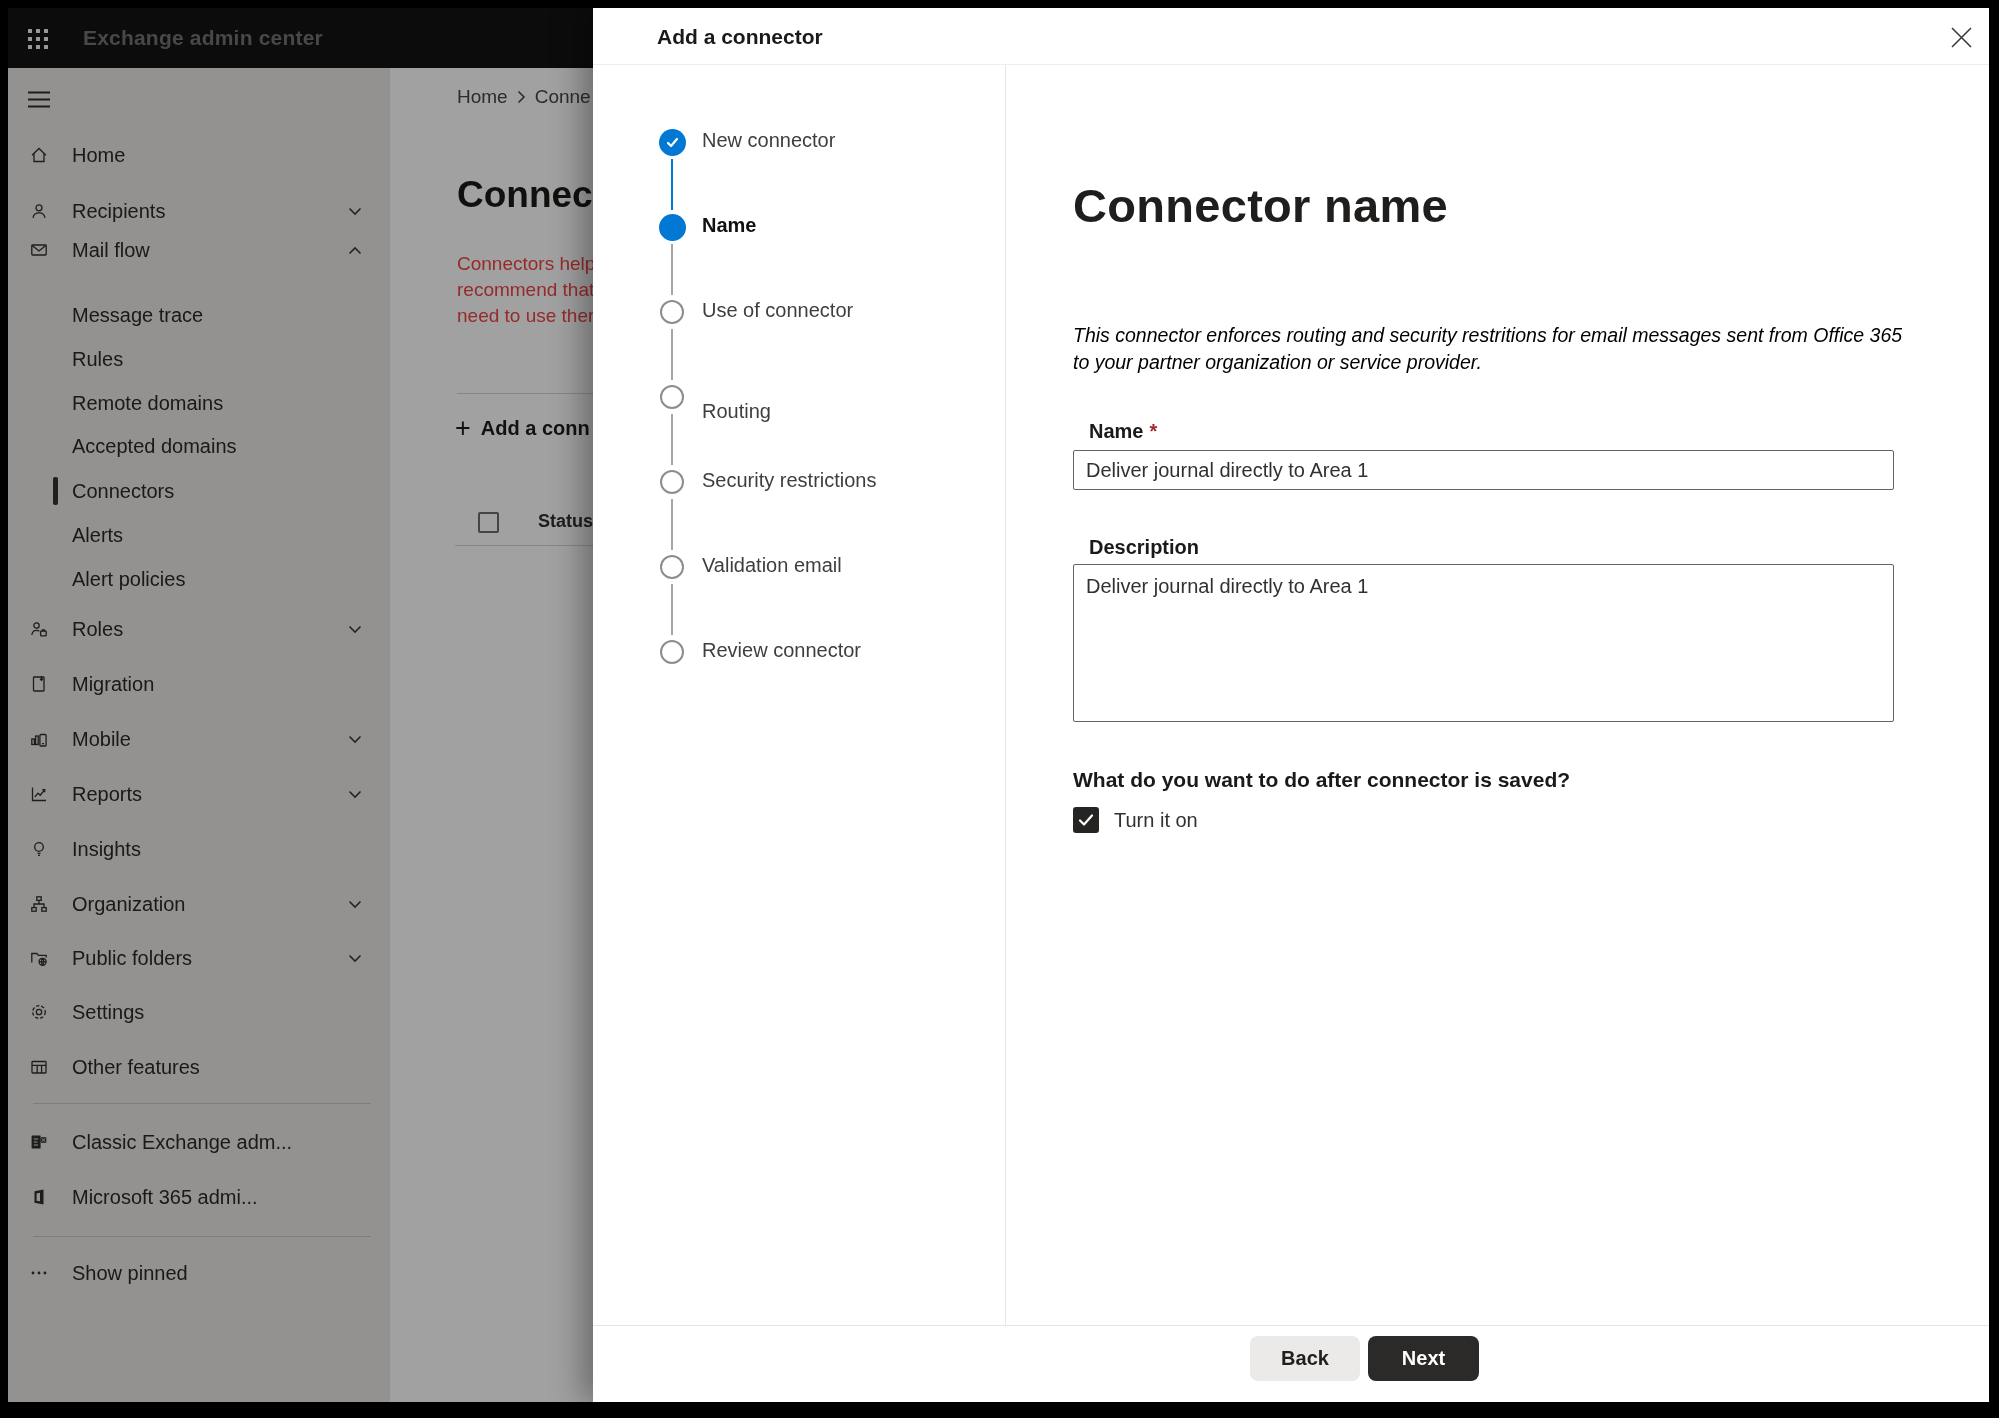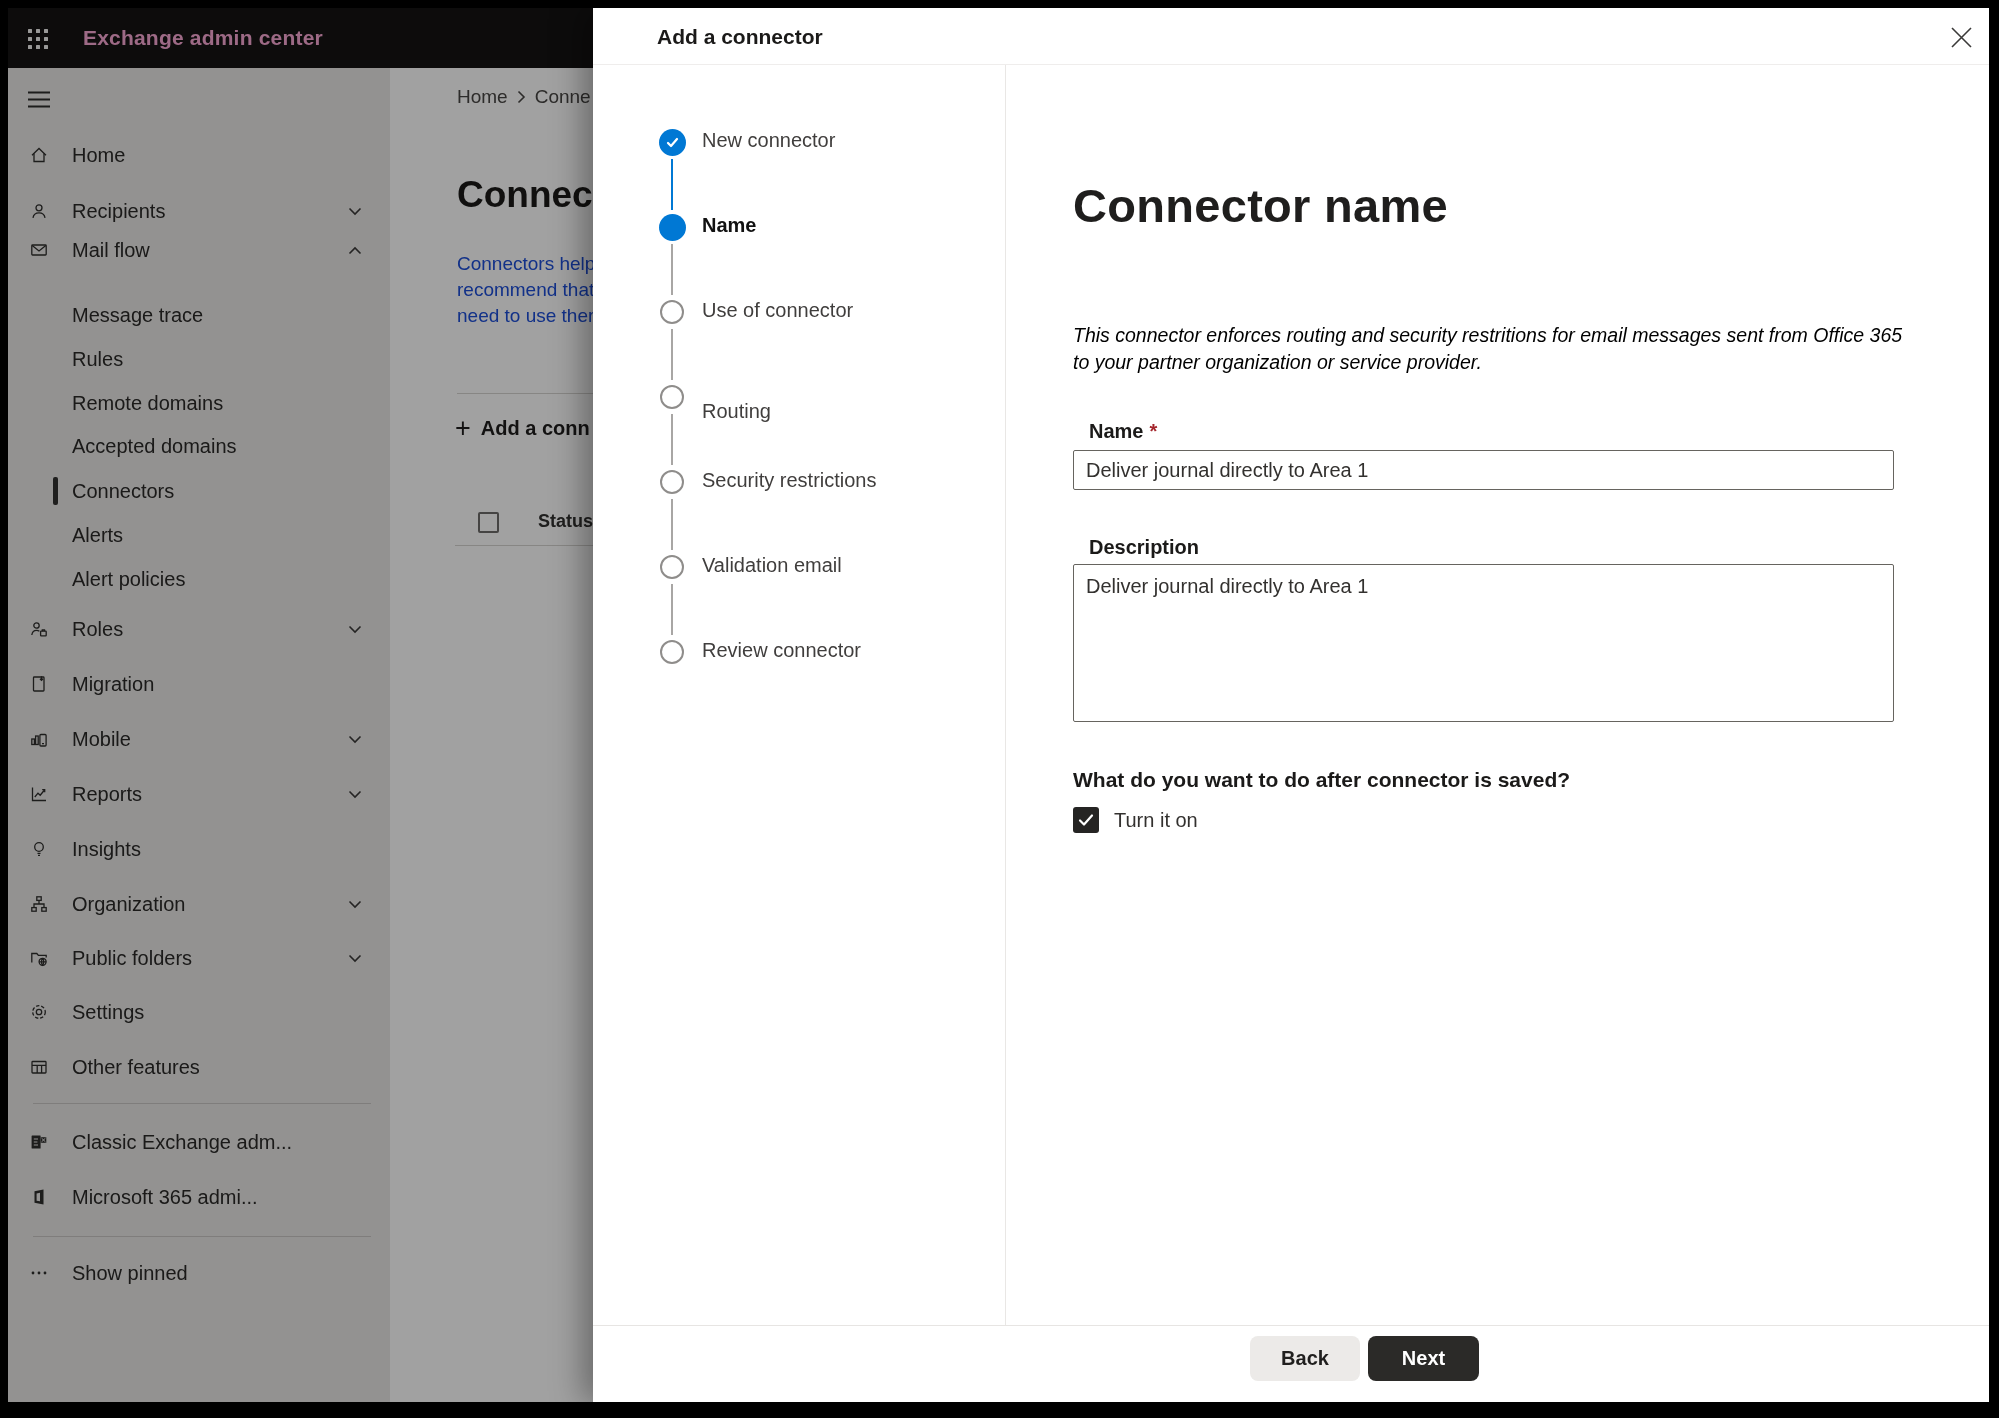--- a/index.html
+++ b/index.html
@@ -8,41 +8,41 @@
   .frame { position:relative; width:1999px; height:1418px; background:#000; overflow:hidden; }
   .app { position:absolute; left:8px; top:8px; width:1981px; height:1394px; background:#fff; overflow:hidden; }
 
   
   .topbar { position:absolute; left:0; top:0; width:100%; height:60px; background:#151414; }
   .waffle { position:absolute; left:20px; top:21px; width:20px; height:20px;
             display:grid; grid-template-columns:repeat(3,4px); grid-template-rows:repeat(3,4px);
             gap:4px; cursor:pointer; }
   .waffle i { background:#f3f2f1; border-radius:0.5px; }
   .topbar-title { position:absolute; left:75px; top:0; height:60px; line-height:60px;
-                  color:#f9a8d4; font-size:21px; font-weight:600; letter-spacing:.2px; }
+                  color:#737373; font-size:21px; font-weight:600; letter-spacing:.2px; }
 
   
   .sidebar { position:absolute; left:0; top:60px; width:382px; height:1334px; background:#e9e8e6; }
   .hamburger { position:absolute; left:19px; top:23px; width:24px; height:17px; cursor:pointer; }
   .nav-row { position:absolute; left:0; width:382px; height:44px; display:flex; align-items:center; cursor:pointer; }
   .nav-row .ico { position:absolute; left:21px; width:20px; height:20px; color:#2f2e2d; }
   .nav-row .lbl { position:absolute; left:64px; font-size:20px; color:#2b2a29; white-space:nowrap; }
   .nav-row .chev { position:absolute; left:340px; width:14px; height:9px; color:#3b3a39; }
   .nav-row .sel-bar { position:absolute; left:45px; top:8px; width:5px; height:28px; background:#323130; border-radius:2px; }
   .nav-div { position:absolute; left:25px; width:338px; height:1px; background:#c9c7c5; }
 
   
   .main { position:absolute; left:382px; top:60px; width:1599px; height:1334px; background:#fff; }
   .crumbs { position:absolute; left:67px; top:16px; width:136px; height:26px; overflow:hidden;
             white-space:nowrap; font-size:19px; color:#484644; display:flex; align-items:center; gap:9px; }
   .crumbs .crumb { cursor:pointer; }
   .bg-heading { position:absolute; left:67px; top:106px; width:136px; overflow:hidden; white-space:nowrap;
                 font-size:37px; font-weight:700; color:#1b1a19; }
   .bg-para { position:absolute; left:67px; width:136px; overflow:hidden; white-space:nowrap;
-             font-size:19px; color:#1d4ed8; }
+             font-size:19px; color:#ef4444; }
   .bg-div { position:absolute; left:67px; width:136px; height:1px; background:#d6d4d2; }
   .add-btn { position:absolute; left:65px; top:344px; height:32px; display:flex; align-items:center;
              gap:10px; cursor:pointer; color:#1f1e1d; overflow:hidden; width:140px; white-space:nowrap; }
   .add-btn .plus { font-size:27px; font-weight:300; line-height:30px; }
   .add-btn .albl { font-size:20px; font-weight:600; }
   .bg-chk { position:absolute; left:88px; top:444px; width:21px; height:21px; border:2px solid #6e6c6a;
             border-radius:2px; background:transparent; cursor:pointer; }
   .bg-status { position:absolute; left:148px; top:443px; font-size:18px; font-weight:600; color:#323130; cursor:pointer; }
 
   

